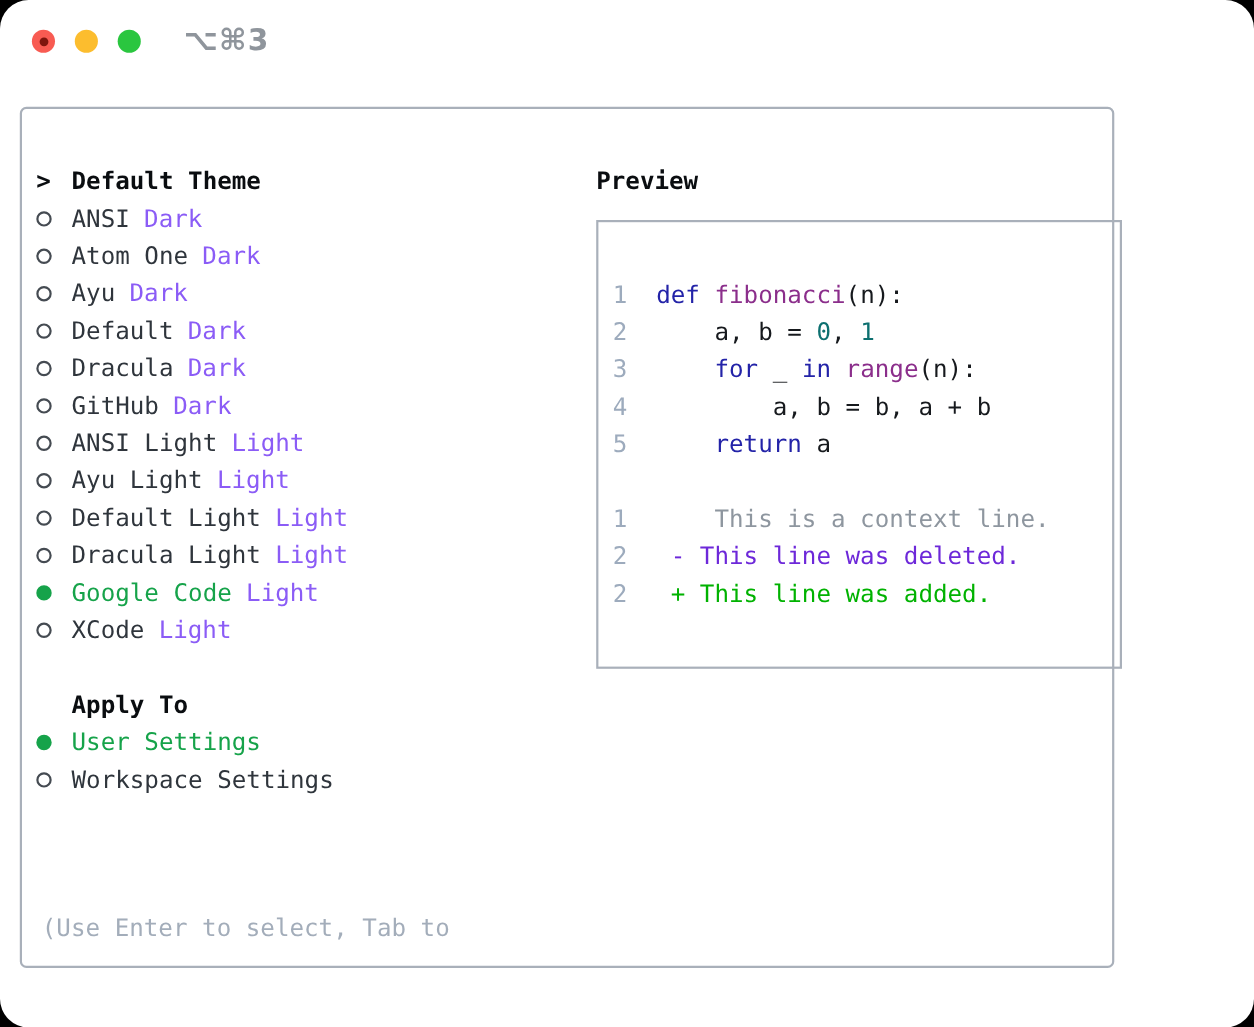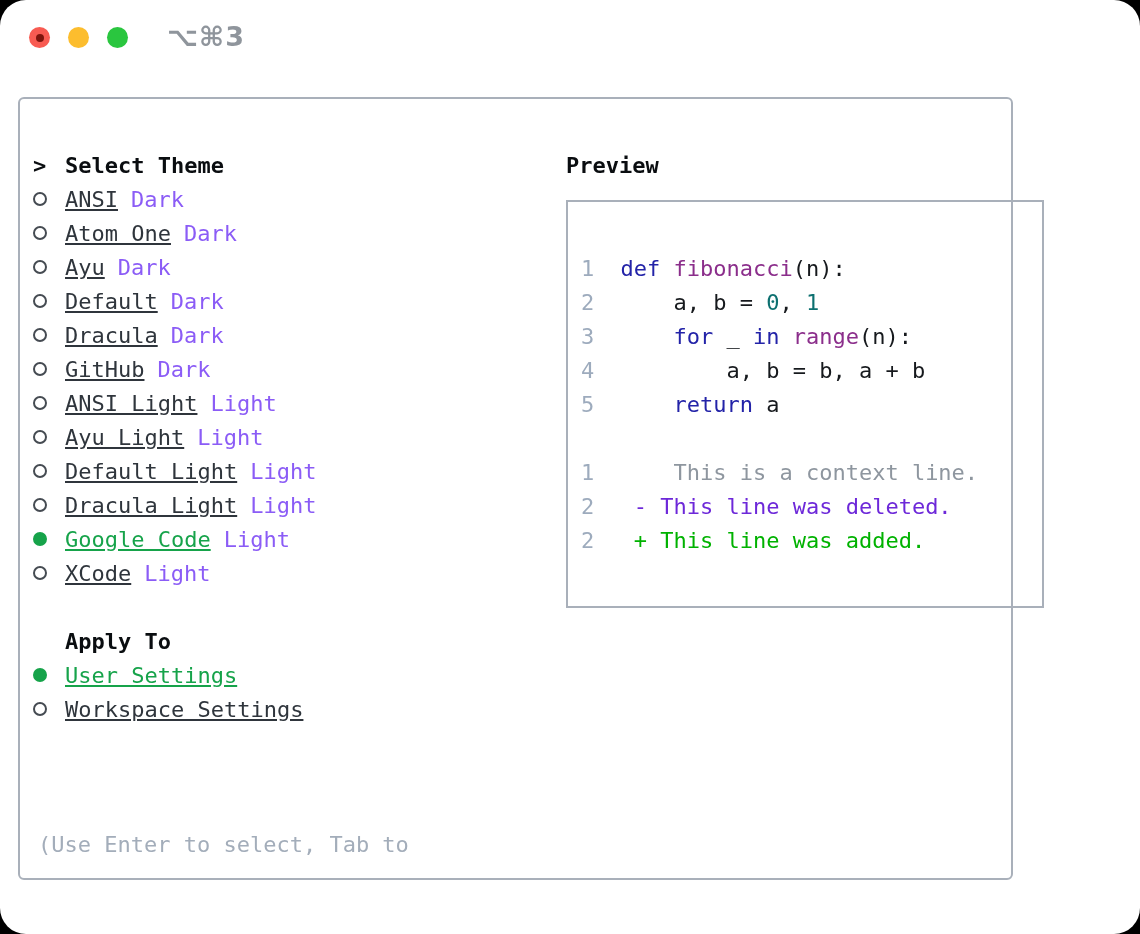--- a/index.html
+++ b/index.html
@@ -20,26 +20,26 @@
   .row{height:34px;display:flex;align-items:center;font-size:22px;}
   .row.spacer{height:34px;}
   
   .left-col{position:absolute;left:13px;top:49px;width:445px;}
   .marker{width:32px;flex:none;display:flex;align-items:center;}
   .prompt{font-weight:bold;color:#0a0d10;font-size:22px;}
   .radio{width:14px;height:14px;border:2px solid #454b52;border-radius:50%;box-sizing:border-box;}
   .radio.on{background:#16a34a;border-color:#16a34a;}
   .h{font-weight:bold;color:#0a0d10;white-space:pre;}
   .h2{color:#0a0d10;white-space:pre;font-weight:bold;}
-  .t-name{color:#2f353c;white-space:pre;text-decoration:underline;}
+  .t-name{color:#2f353c;white-space:pre;}
   .t-name.sel{color:#16a34a;}
   .t-variant{color:#8b5cf6;margin-left:13px;white-space:pre;}
   .hint{color:#a3adba;font-size:22px;line-height:34px;padding-left:5px;white-space:pre;}
   
-  .right-col{position:absolute;left:500px;top:49px;padding-left:46px;}
+  .right-col{position:absolute;left:476px;top:49px;padding-left:46px;}
   .preview-box{margin-top:18px;width:478px;height:408px;border:2px solid #a9b0ba;box-sizing:border-box;}
   .code-area{padding:49px 0 0 13px;}
   .ln{flex:none;width:13px;text-align:right;color:#9dabbd;white-space:pre;}
   .codeline{white-space:pre;color:#16191d;}
   .difftext{white-space:pre;}
   .tk-kw{color:#2323a8;}
   .tk-fn{color:#8b2e8b;}
   .tk-lit{color:#0d7070;}
   .tk-pl{color:#16191d;}
   .diff-context{color:#8e969f;}
@@ -60,21 +60,21 @@
   </div>
   <div class="shortcut">⌥⌘3</div>
 
   <div class="panel">
 
     <div class="left-col">
       <div class="row">
         <span class="marker">
           <span class="prompt">&gt;</span>
         </span>
-        <span class="h">Select Theme</span>
+        <span class="h">Default Theme</span>
       </div>
 
       <div id="theme-list">
           <div class="row">
             <span class="marker">
               <span class="radio"></span>
             </span>
             <span class="t-name">ANSI</span>
             <span class="t-variant">Dark</span>
           </div>

